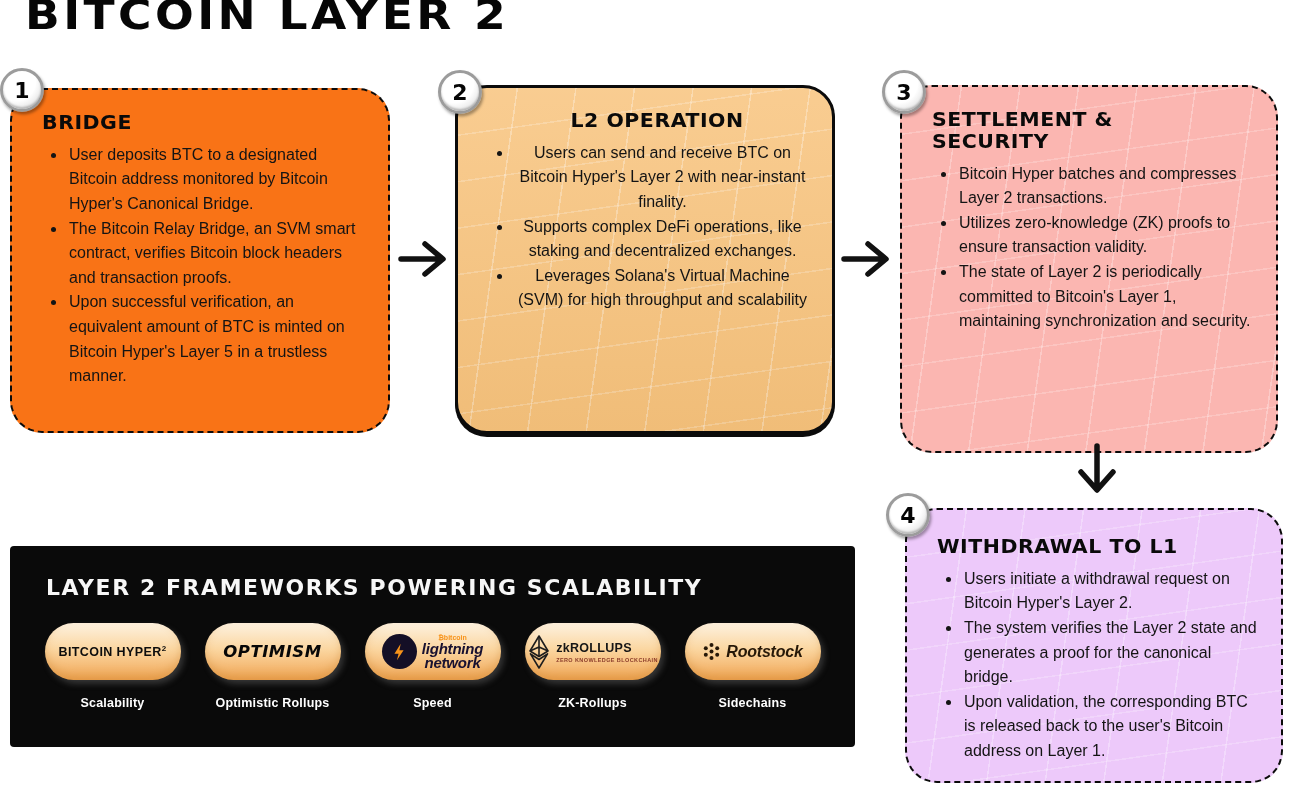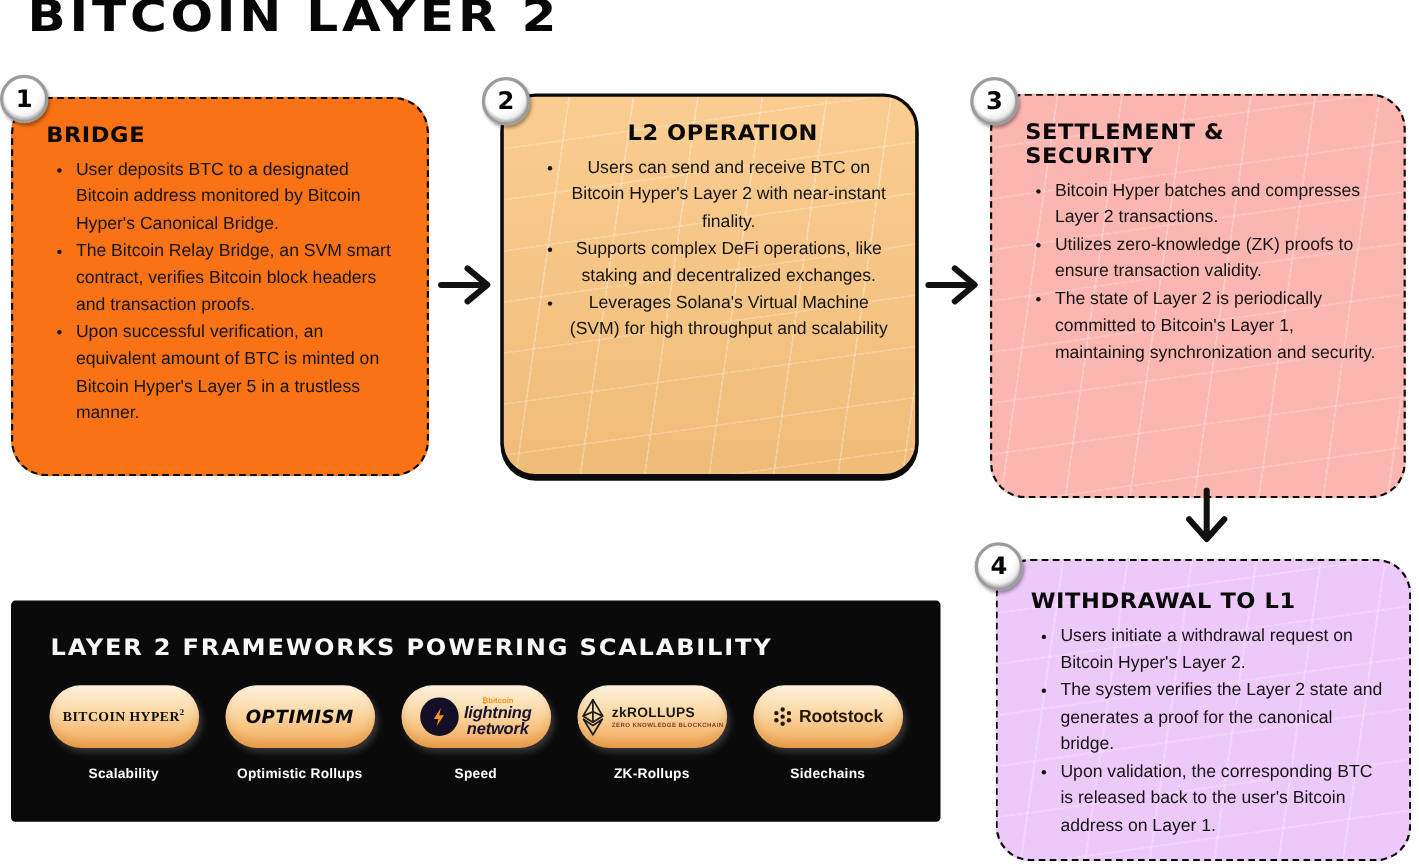--- a/index.html
+++ b/index.html
@@ -77,34 +77,34 @@
     display:flex; justify-content:space-between; padding:0 30px;
   }
   .logo-item { display:flex; flex-direction:column; align-items:center; width:145px; }
   .pill {
     width:136px; height:57px; border-radius:29px;
     background:linear-gradient(180deg,#fdf2e0 0%,#fbd7a2 45%,#f1a756 100%);
     display:flex; align-items:center; justify-content:center; gap:5px;
     box-shadow: 3px 4px 6px rgba(135,135,135,.35), inset 0 -5px 9px rgba(200,125,40,.35);
   }
   .logo-label { margin-top:16px; color:#ffffff; font-weight:700; font-size:12.5px; letter-spacing:.2px; }
-  .bh-text { font-family:Liberation Serif, serif; font-weight:800; font-size:12.5px; letter-spacing:.4px; color:#0d0d0d; white-space:nowrap; }
+  .bh-text { font-family:Liberation Sans, sans-serif; font-weight:800; font-size:12.5px; letter-spacing:.4px; color:#0d0d0d; white-space:nowrap; }
   .bh-text sup { font-size:8px; }
   .ln-circle {
     width:35px; height:35px; border-radius:50%; background:#140f26; flex:0 0 auto;
     display:flex; align-items:center; justify-content:center;
   }
   .ln-col { display:flex; flex-direction:column; align-items:center; line-height:1; }
   .ln-btc { font-size:7px; font-weight:700; color:#f7931a; margin-bottom:1px; }
   .ln-word { font-style:italic; font-weight:700; font-size:15px; color:#181130; line-height:13.5px; letter-spacing:-.2px; }
   .op-text { font-family:"DejaVu Sans",sans-serif; font-weight:800; font-style:italic; font-size:16.5px; color:#070707; letter-spacing:.5px; }
   .zk-col { display:flex; flex-direction:column; align-items:flex-start; }
   .zk-text { font-weight:800; font-size:12.5px; color:#161616; letter-spacing:.3px; }
   .zk-tag { font-size:5.5px; font-weight:700; color:#8a3b2a; letter-spacing:.4px; margin-top:2px; }
-  .rs-text { font-weight:700; font-size:16px; color:#261808; letter-spacing:-.2px; }
+  .rs-text { font-weight:700; font-size:16px; color:#261808; letter-spacing:-.2px;font-style:italic; }
 </style>
 </head>
 <body>
 
 <h1 class="main-title">BITCOIN LAYER 2</h1>
 
 <div class="badge" style="left:0px; top:68px;">1</div>
 <div class="badge" style="left:438px; top:70px;">2</div>
 <div class="badge" style="left:882px; top:70px;">3</div>
 <div class="badge" style="left:886px; top:493px;">4</div>

